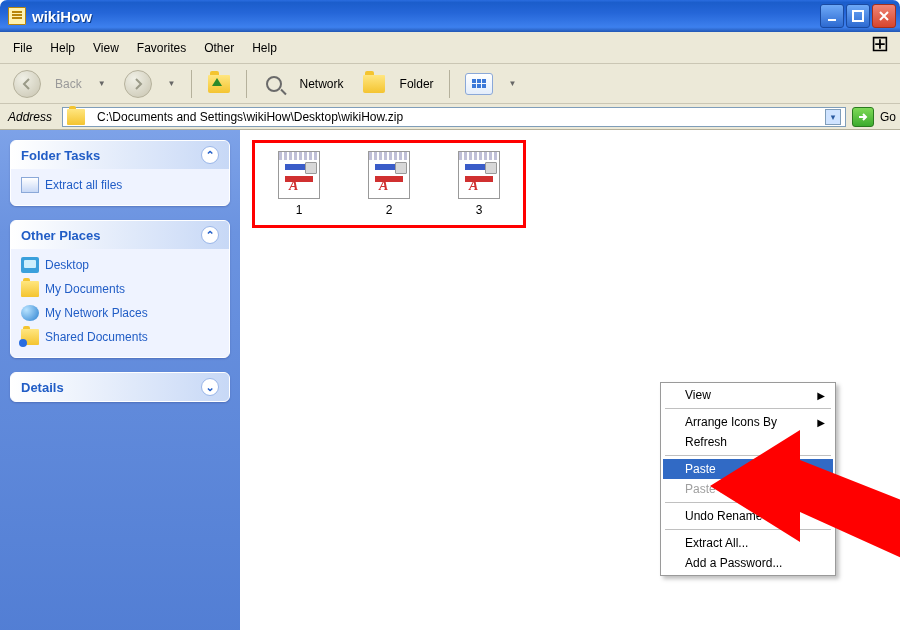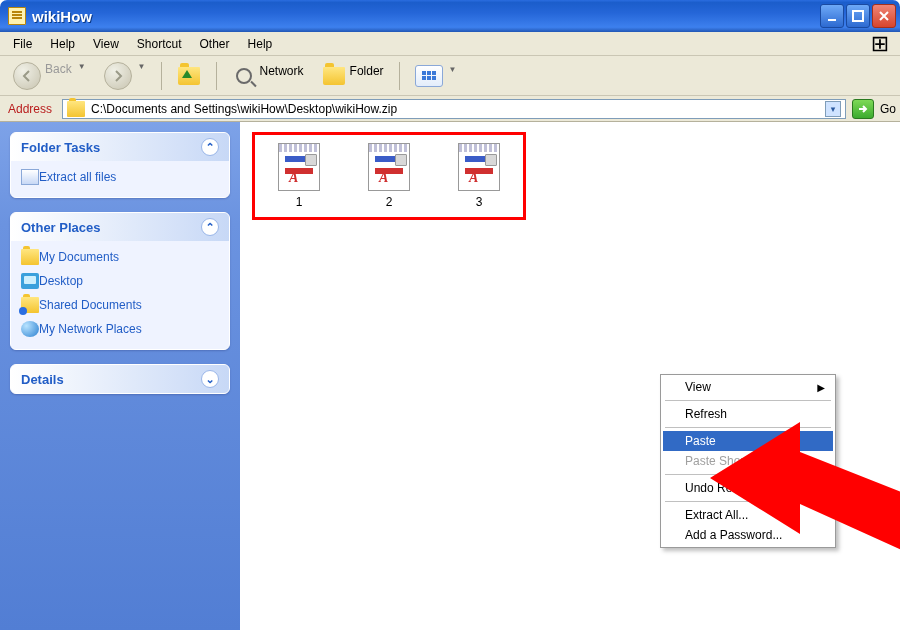--- a/index.html
+++ b/index.html
@@ -15,59 +15,59 @@
   .titlebar .icon { width:18px; height:18px; background:#fff2b0; border:1px solid #b8860b; margin-right:6px; border-radius:1px; position:relative; }
   .titlebar .icon::after{content:"";position:absolute;left:3px;top:3px;width:10px;height:2px;background:#b8860b;box-shadow:0 3px 0 #b8860b,0 6px 0 #b8860b;}
   .titlebar .title { font-weight:bold; text-shadow:1px 1px 0 #0b3a8a; }
   .winbtns { margin-left:auto; display:flex; gap:2px; padding-right:4px; }
   .winbtn { width:24px; height:24px; border-radius:3px; display:flex; align-items:center; justify-content:center; color:#fff; font-weight:bold; }
   .winbtn.min,.winbtn.max{ background:linear-gradient(to bottom,#6ea9f7,#2d6ad1); border:1px solid #1a4aa0;}
   .winbtn.close{ background:linear-gradient(to bottom,#f08576,#d6452d); border:1px solid #a3301d;}
   .winbtn svg{width:12px;height:12px;}
 
   
-  .menubar { height:24px; background:#ece9d8; border-bottom:1px solid #cac6b4; display:flex; align-items:center; padding:0 4px; position:relative;}
+  .menubar { height:32px; background:#ece9d8; border-bottom:1px solid #cac6b4; display:flex; align-items:center; padding:0 4px; position:relative;}
   .menubar .menuitem { padding:3px 9px; cursor:default; }
   .menubar .xpflag { position:absolute; right:2px; top:-2px; width:36px; height:28px; display:flex; align-items:center; justify-content:center;}
   .xpflag span{font-size:22px;}
 
   
   .toolbar { height:40px; background:#ece9d8; border-bottom:1px solid #cac6b4; display:flex; align-items:center; padding:0 6px; gap:4px;}
-  .tb-btn { display:flex; gap:4px; padding:3px 6px; border:1px solid transparent; border-radius:3px; }
+  .tb-btn { display:flex; align-items:center; gap:14px; padding:3px 6px; border:1px solid transparent; border-radius:3px; }
   .tb-btn.disabled{ color:#999;}
   .tb-circle{ width:28px;height:28px;border-radius:50%; background:radial-gradient(circle at 35% 30%,#f0f0e6,#c8c4b0); border:1px solid #b5b19c; display:flex;align-items:center;justify-content:center;}
   .tb-circle svg{width:16px;height:16px;}
   .tb-dd{font-size:8px;color:#666;margin-left:2px;}
   .tb-sep{width:1px;height:28px;background:#b5b19c;margin:0 4px;}
   .tb-ico{width:24px;height:24px;display:flex;align-items:center;justify-content:center;}
   .folder-ico{width:22px;height:18px;border-radius:1px 1px 2px 2px;position:relative;}
   .folder-ico::before{content:"";position:absolute;top:-4px;left:2px;width:9px;height:4px;border-radius:2px 2px 0 0;}
   .folder-ico.yellow{background:linear-gradient(to bottom,#ffe680,#f4c430);} .folder-ico.yellow::before{background:#f4c430;}
   .folder-ico.green-arrow::after{content:"";position:absolute;left:4px;top:3px;width:0;height:0;border-left:5px solid transparent;border-right:5px solid transparent;border-bottom:8px solid #2a8a2a;}
   .magnifier{width:16px;height:16px;border:2px solid #6a6a6a;border-radius:50%;position:relative;}
   .magnifier::after{content:"";position:absolute;width:7px;height:2px;background:#6a6a6a;transform:rotate(45deg);left:12px;top:13px;}
   .views-btn{ width:28px;height:22px;border:1px solid #8aa8d8;border-radius:3px;display:flex;align-items:center;justify-content:center;background:linear-gradient(#fff,#e3edfb);}
   .views-grid{display:grid;grid-template-columns:repeat(3,4px);grid-template-rows:repeat(2,4px);gap:1px;}
   .views-grid span{background:#3a78d8;}
 
   
   .addressbar{ height:26px; background:#ece9d8; border-bottom:1px solid #b5b19c; display:flex; align-items:center; padding:0 4px; gap:6px;}
-  .addressbar .lbl{color:#b91c1c; padding:0 4px;}
-  .addrfield{ flex:1; height:20px; background:#fff; border:1px solid #7f9db9; display:flex; align-items:center; padding:0 4px; gap:6px;}
+  .addressbar .lbl{color:#000000; padding:0 4px;font-style:italic;}
+  .addrfield{ flex:1; height:20px; background:#fff; border:1px solid #7f9db9; display:flex; align-items:center; padding:0 4px; gap:12px;}
   .addrfield .dd{margin-left:auto;width:16px;height:16px;background:#cfe3ff;border:1px solid #7f9db9;display:flex;align-items:center;justify-content:center;font-size:9px;color:#2a5aa0;}
   .go-btn{width:22px;height:20px;background:linear-gradient(to bottom,#7ed957,#3cab2e);border:1px solid #2a7a1f;border-radius:3px;display:flex;align-items:center;justify-content:center;color:#fff;}
 
   
   .body{ display:flex; height:calc(100% - 32px - 24px - 40px - 26px); }
   .sidebar{ width:240px; background:linear-gradient(to bottom,#7da2e8 0%,#6b93e0 20%,#527ed4 100%); padding:10px 10px; display:flex; flex-direction:column; gap:14px;}
   .panel{ background:#eff3ff; border:1px solid #fff; border-radius:6px; overflow:hidden; box-shadow:0 1px 2px rgba(0,0,60,.2);}
   .panel .head{ background:linear-gradient(to right,#fff,#c7d8f6); height:28px; display:flex; align-items:center; padding:0 10px; color:#215dc6; font-weight:bold; font-size:13px; cursor:default;}
   .panel .head .chev{ margin-left:auto; width:18px;height:18px;border-radius:50%;background:#fff;border:1px solid #9ab6e8;display:flex;align-items:center;justify-content:center;color:#215dc6;font-size:11px;}
   .panel .content{ padding:8px 10px 12px 10px; display:flex; flex-direction:column; gap:8px;}
-  .panel .link{ color:#215dc6; display:flex; align-items:center; cursor:pointer;}
+  .panel .link{ color:#215dc6; display:flex; align-items:center; gap:6px; cursor:pointer;}
   .sm-ico{width:18px;height:16px;position:relative;flex-shrink:0;}
   .ico-extract{background:linear-gradient(#fff,#c7d8f6);border:1px solid #8aa8d8;}
   .ico-desktop{background:#3aa0dc;border-radius:2px;}
   .ico-desktop::after{content:"";position:absolute;left:3px;top:3px;width:12px;height:8px;background:#cdeffd;border-radius:1px;}
   .ico-mydocs{background:linear-gradient(#ffe680,#f4c430);border-radius:1px;} .ico-mydocs::before{content:"";position:absolute;top:-3px;left:2px;width:7px;height:3px;background:#f4c430;border-radius:2px 2px 0 0;}
   .ico-shared{background:linear-gradient(#ffe680,#f4c430);border-radius:1px;} .ico-shared::before{content:"";position:absolute;top:-3px;left:2px;width:7px;height:3px;background:#f4c430;border-radius:2px 2px 0 0;} .ico-shared::after{content:"";position:absolute;left:-2px;bottom:-2px;width:8px;height:8px;background:#2a6de0;border-radius:50%;}
   .ico-network{background:radial-gradient(circle at 30% 30%,#b8e3ff,#2a80d0);border-radius:50%;}
 
   .content-area{ flex:1; background:#fff; position:relative; overflow:hidden;}
 
@@ -116,21 +116,21 @@
           <path d="M2 2 L10 10 M10 2 L2 10" stroke="#fff" stroke-width="2"></path>
         </svg>
     </div>
   </div>
 </div>
 
 <div class="menubar">
   <div class="menuitem">File</div>
   <div class="menuitem">Help</div>
   <div class="menuitem">View</div>
-  <div class="menuitem">Shortcut</div>
+  <div class="menuitem">Favorites</div>
   <div class="menuitem">Other</div>
   <div class="menuitem">Help</div>
   <div class="xpflag">
       <span>⊞</span>
     </div>
 </div>
 
 <div class="toolbar">
   <div class="tb-btn disabled">
     <div class="tb-circle">
@@ -216,34 +216,34 @@
       </div>
     </div>
 
     <div class="panel">
       <div class="head">
         <span>Other Places</span>
         <div class="chev">⌃</div>
       </div>
       <div class="content">
         <div class="link">
+          <div class="sm-ico ico-desktop"></div>
+          <span>Desktop</span>
+        </div>
+        <div class="link">
           <div class="sm-ico ico-mydocs"></div>
           <span>My Documents</span>
         </div>
         <div class="link">
-          <div class="sm-ico ico-desktop"></div>
-          <span>Desktop</span>
+          <div class="sm-ico ico-network"></div>
+          <span>My Network Places</span>
         </div>
         <div class="link">
           <div class="sm-ico ico-shared"></div>
           <span>Shared Documents</span>
-        </div>
-        <div class="link">
-          <div class="sm-ico ico-network"></div>
-          <span>My Network Places</span>
         </div>
       </div>
     </div>
 
     <div class="panel">
       <div class="head">
         <span>Details</span>
         <div class="chev">⌄</div>
       </div>
     </div>
@@ -277,20 +277,23 @@
           </div>
         <div class="lbl">3</div>
       </div>
     </div>
 
     <div class="ctx">
       <div class="row sub">
           <span>View</span>
         </div>
       <div class="sep"></div>
+      <div class="row sub">
+          <span>Arrange Icons By</span>
+        </div>
       <div class="row">
           <span>Refresh</span>
         </div>
       <div class="sep"></div>
       <div class="row hl">
           <span>Paste</span>
         </div>
       <div class="row disabled">
           <span>Paste Shortcut</span>
         </div>

